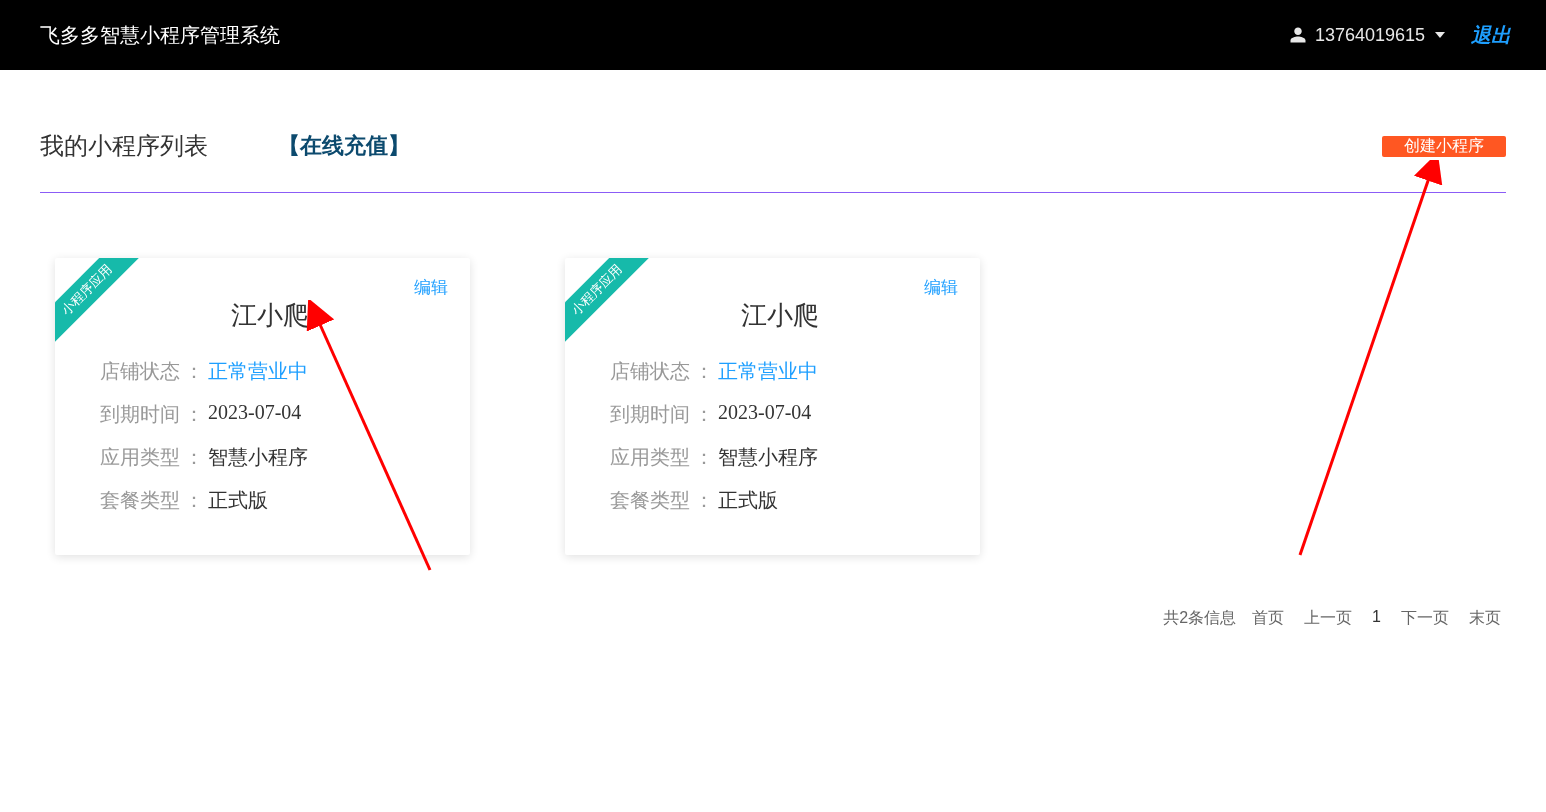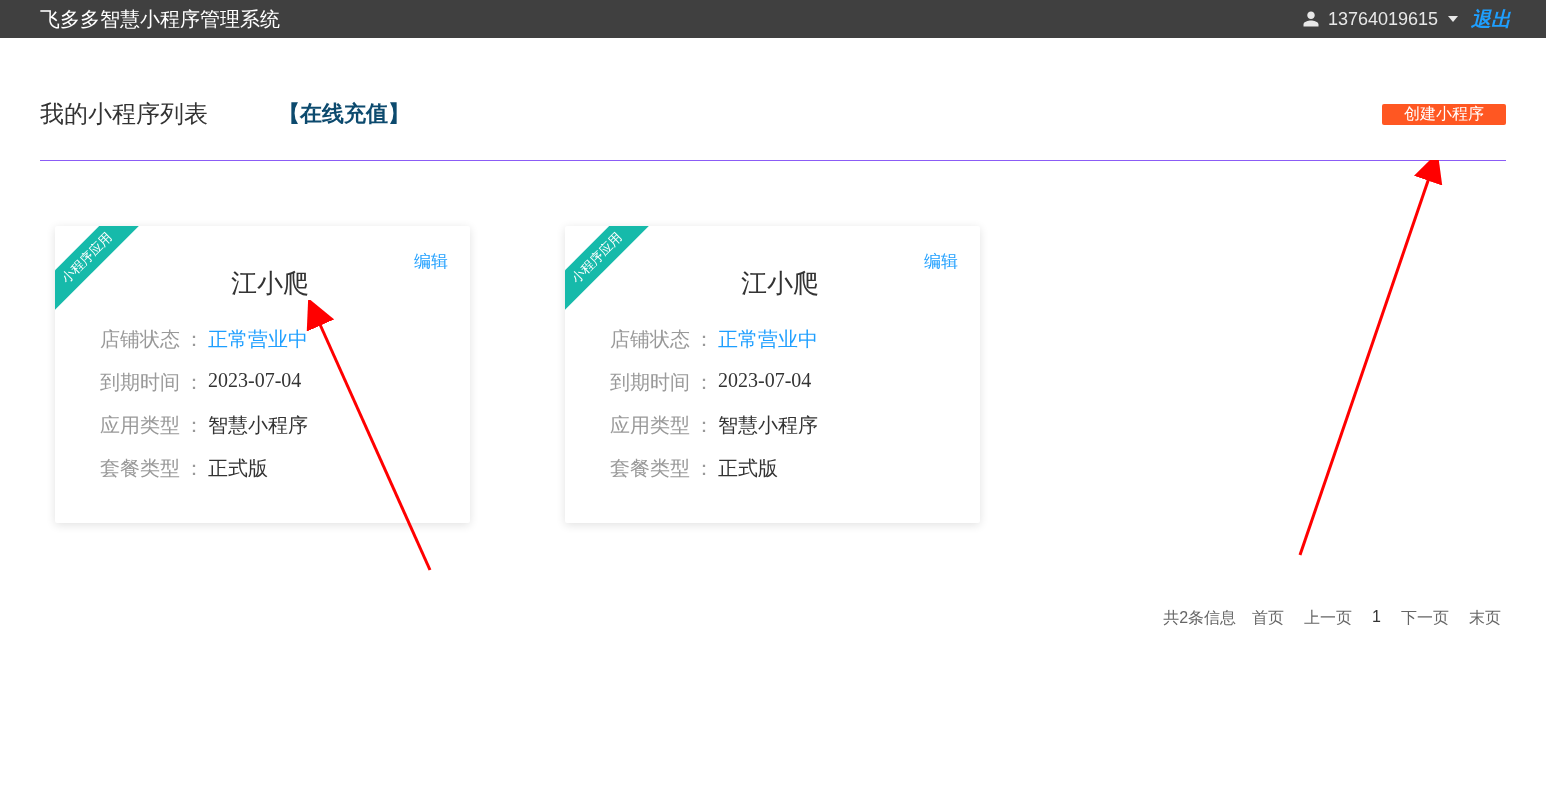--- a/index.html
+++ b/index.html
@@ -1,28 +1,28 @@
 <!DOCTYPE html>
 <html><head>
   <meta charset="utf-8">
   <style>
     * { margin: 0; padding: 0; box-sizing: border-box; }
     body { font-family: "Microsoft YaHei", "PingFang SC", sans-serif; background: #fff; width: 1546px; height: 812px; position: relative; }
 
     .header {
-      background: #404040;
-      height: 38px;
+      background: #000000;
+      height: 70px;
       display: flex;
       align-items: center;
       justify-content: space-between;
       padding: 0 35px 0 40px;
       color: #fff;
     }
     .header-title { font-size: 20px; font-weight: 500; }
-    .header-right { display: flex; align-items: center; gap: 13px; }
+    .header-right { display: flex; align-items: center; gap: 26px; }
     .user-area { display: flex; align-items: center; gap: 8px; color: #e8e8e8; cursor: pointer; }
     .user-icon { width: 18px; height: 18px; }
     .user-phone { font-size: 18px; }
     .caret { width: 0; height: 0; border-left: 5px solid transparent; border-right: 5px solid transparent; border-top: 6px solid #e8e8e8; margin-left: 2px; }
     .logout { color: #1e9fff; font-size: 20px; font-weight: 600; cursor: pointer; font-style: italic; }
 
     .content { padding: 60px 40px 0 40px; }
 
     .page-head {
       display: flex;
@@ -62,21 +62,21 @@
       width: 140px;
       background: #16baaa;
       color: #fff;
       font-size: 13px;
       text-align: center;
       padding: 5px 0;
       transform: rotate(-45deg);
     }
     .edit-link {
       position: absolute;
-      top: 24px;
+      top: 18px;
       right: 22px;
       color: #1e9fff;
       font-size: 17px;
       cursor: pointer;
       text-align: center;
     }
     .card-title { text-align: center; font-size: 26px; color: #333; margin: 20px 0 25px 0; font-weight: 500; }
     .card-row { font-size: 20px; margin: 16px 0; display: flex; }
     .card-label { color: #999; }
     .card-sep { color: #999; margin: 0 4px; }

